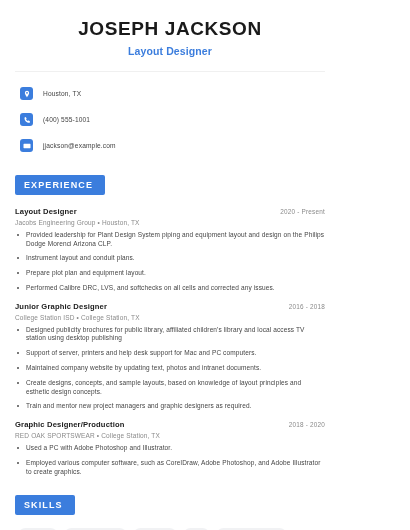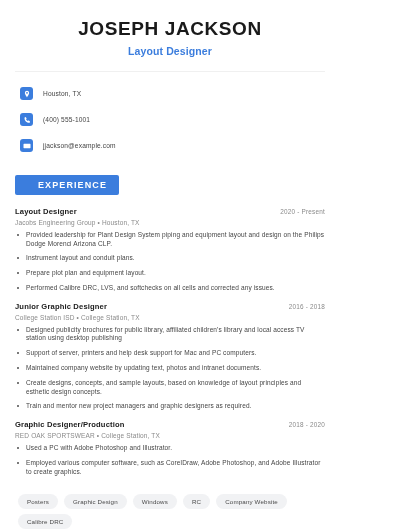--- a/index.html
+++ b/index.html
@@ -82,21 +82,21 @@
   .section {
     margin-top: 18px;
   }
   .section-badge {
     display: inline-block;
     background: #3b7ddd;
     color: #ffffff;
     font-size: 9px;
     font-weight: bold;
     letter-spacing: 1.1px;
-    padding: 5px 12px 5px 23px;
+    padding: 5px 12px 5px 9px;
     border-radius: 2px;
   }
 
   
   .jobs { margin-top: 12px; }
   .job { margin-bottom: 9px; }
   .job-head {
     display: flex;
     justify-content: space-between;
     align-items: baseline;
@@ -249,20 +249,21 @@
         <ul class="bullets">
           <li class="bullet">Used a PC with Adobe Photoshop and Illustrator.</li>
           <li class="bullet">Employed various computer software, such as CorelDraw, Adobe Photoshop, and Adobe Illustrator to create graphics.</li>
         </ul>
       </div>
 
     </div>
   </div>
 
   <div class="section">
+    <div class="section-badge">SKILLS</div>
     <div class="skills-wrap">
       <span class="skill-tag">Posters</span>
       <span class="skill-tag">Graphic Design</span>
       <span class="skill-tag">Windows</span>
       <span class="skill-tag">RC</span>
       <span class="skill-tag">Company Website</span>
       <span class="skill-tag">Calibre DRC</span>
 
     </div>
   </div>

